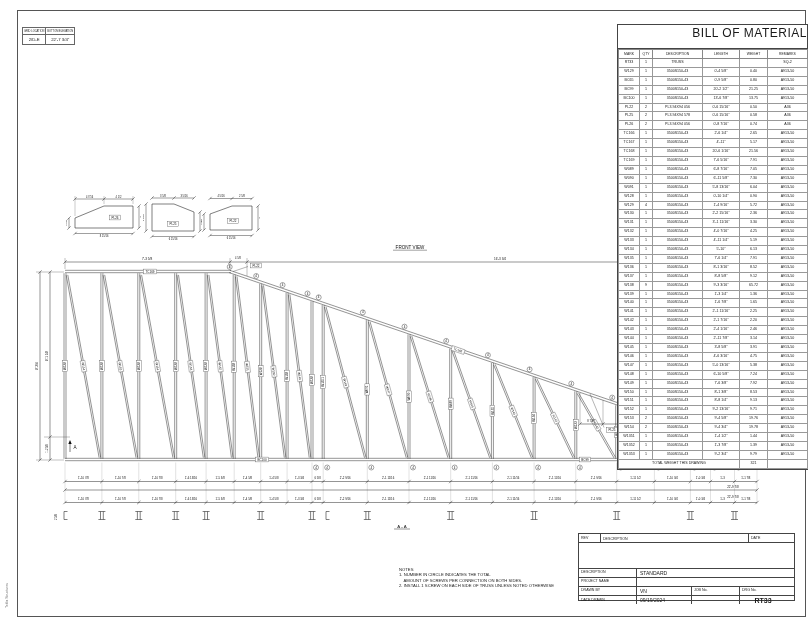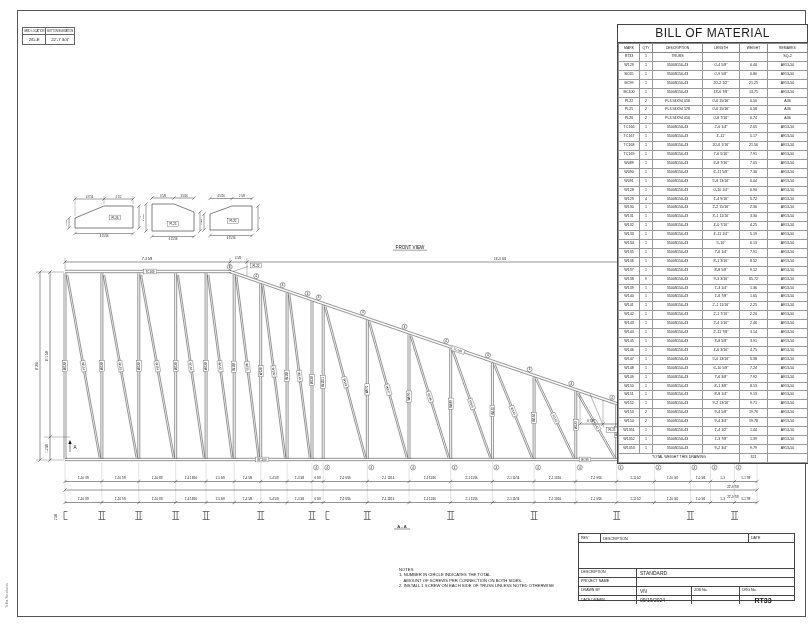--- a/index.html
+++ b/index.html
@@ -6,21 +6,21 @@
   .sheet{position:relative;width:811px;height:625px;background:#ffffff;font-family:"Liberation Sans",sans-serif;color:#1a1a1a;overflow:hidden;}
   .frame{position:absolute;left:17px;top:10px;width:787px;height:605px;border:1px solid #555;}
   #drawing{position:absolute;left:0;top:0;}
   .side-text{position:absolute;left:5px;top:608px;transform:rotate(-90deg);transform-origin:0 0;font-size:3.5px;color:#777;white-space:nowrap;}
   
   .info-box{position:absolute;left:22px;top:27px;border-collapse:collapse;background:#fff;}
   .info-box th{border:0.5px solid #666;font-size:2.6px;font-weight:normal;height:6px;padding:0 1px;white-space:nowrap;}
   .info-box td{border:0.5px solid #666;font-size:4.3px;height:8.5px;text-align:center;padding:0 2px;white-space:nowrap;}
   
   .bom{position:absolute;left:617px;top:24px;width:189px;border:1px solid #444;background:#fff;}
-  .bom-title{font-size:12px;text-align:center;letter-spacing:0.5px;border-bottom:0.8px solid #444;padding:1px 0 2px 0;}
+  .bom-title{font-size:12px;text-align:right;letter-spacing:0.5px;border-bottom:0.8px solid #444;padding:1px 0 8px 0;}
   .bom table{width:100%;border-collapse:collapse;table-layout:fixed;}
   .bom th{border:0.45px solid #888;font-size:3.4px;font-weight:normal;height:8px;padding:0;text-align:center;white-space:nowrap;overflow:hidden;}
   .bom td{border:0.45px solid #999;font-size:3.6px;height:7.9px;line-height:7.9px;padding:0;text-align:center;white-space:nowrap;overflow:hidden;}
   
   .notes{position:absolute;left:399px;top:567px;font-size:4.2px;line-height:1.3;}
   .notes div{white-space:pre;}
   
   .tb{position:absolute;left:578px;top:533px;width:215px;height:66px;border:0.9px solid #444;background:#fff;font-size:3.6px;}
   .tb-hd{display:flex;height:8px;border-bottom:0.6px solid #444;align-items:center;}
   .tb-hd .rev{width:22px;border-right:0.6px solid #444;height:100%;padding:1.5px 2px 0 2px;box-sizing:border-box;}

